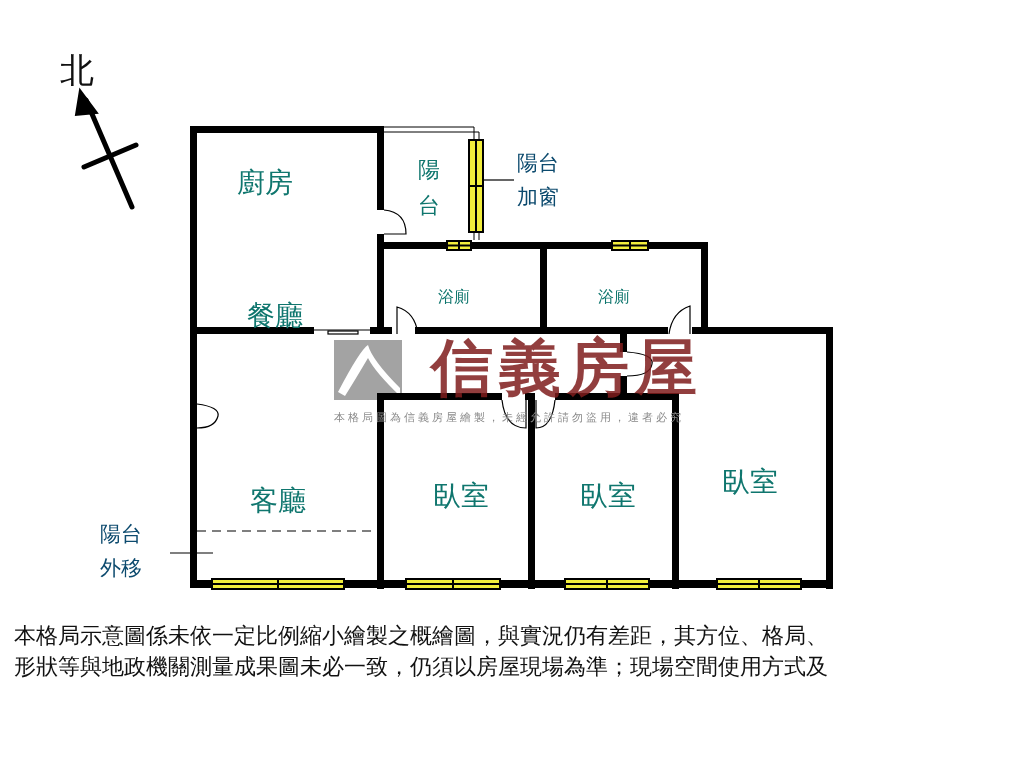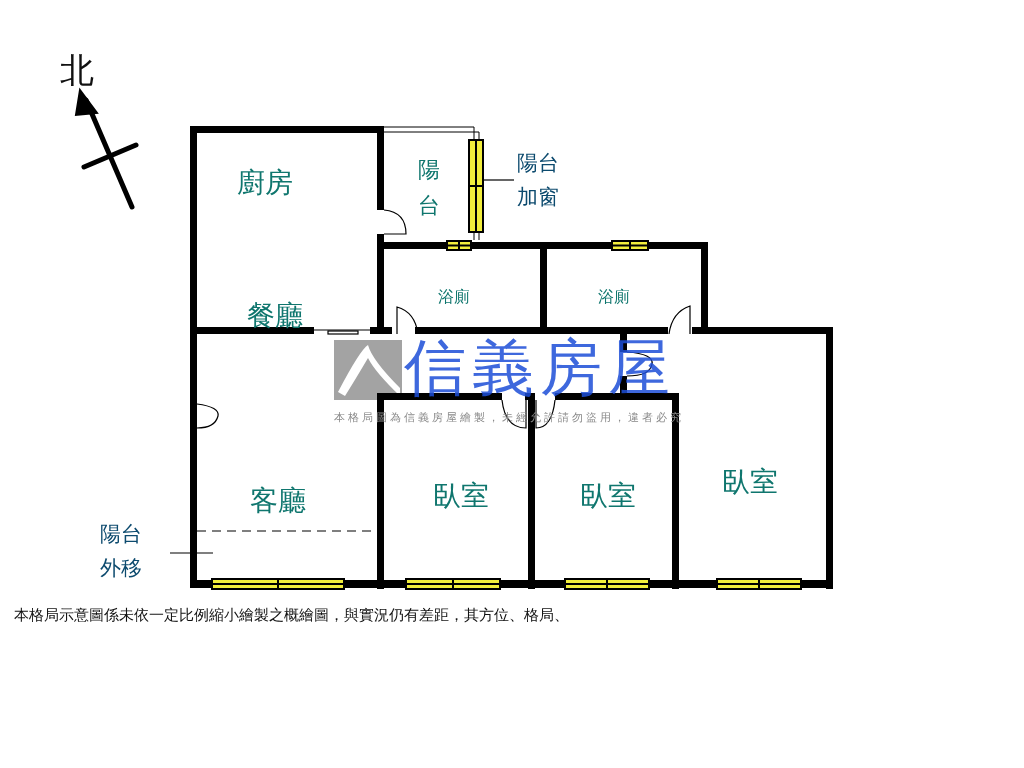--- a/index.html
+++ b/index.html
@@ -4,27 +4,27 @@
 <style>
   html, body { margin:0; padding:0; background:#ffffff; }
   body { width:1024px; height:768px; position:relative; overflow:hidden;
          font-family: "DejaVu Serif", "Liberation Serif", serif; }
   #plan { position:absolute; left:0; top:0; width:1024px; height:610px; }
   .room-label { position:absolute; color:#0f766e; font-size:28px; line-height:32px; white-space:nowrap;
                 font-family: "DejaVu Serif", "Liberation Serif", serif; }
   .room-label.small { font-size:16px; }
   .vertical { writing-mode: horizontal-tb; display:flex; flex-direction:column; align-items:center; line-height:36px; font-size:22px;}
   .callout { position:absolute; font-size:21px; line-height:34px; color:#0c4a6e; font-family:"DejaVu Serif","Liberation Serif",serif; }
-  .wm-logo-text { position:absolute; left:404px; top:333px; font-size:62px; color:#1d4ed8; opacity:0.85;
-                  font-family:"DejaVu Sans","Liberation Sans",sans-serif; letter-spacing:6px; line-height:70px; }
+  .wm-logo-text { position:absolute; left:431px; top:333px; font-size:62px; color:#7f1d1d; opacity:0.85;
+                  font-family:"DejaVu Sans","Liberation Sans",sans-serif; letter-spacing:6px; line-height:70px;font-weight:bold; }
   .wm-sub { position:absolute; left:334px; top:410px; font-size:11px; color:#8a8a8a; letter-spacing:3px;
             font-family:Liberation Sans, sans-serif; }
   .compass-label { position:absolute; left:60px; top:52px; font-size:34px; line-height:36px; color:#111; }
-  .disclaimer { position:absolute; left:14px; top:600px; width:1000px; font-size:15px; line-height:31px; color:#111;
-                font-family:Liberation Serif, serif; }
+  .disclaimer { position:absolute; left:14px; top:622px; width:1000px; font-size:22px; line-height:31px; color:#111;
+                font-family:Liberation Mono, monospace; }
   .disclaimer div { white-space:nowrap; }
 </style>
 </head>
 <body>
 
 <svg id="plan" viewBox="0 0 1024 610" xmlns="http://www.w3.org/2000/svg">
 
   <g>
     <rect x="334" y="340" width="68" height="60" fill="#a3a3a3"></rect>
     <path d="M338 392 Q360 350 368 345 Q372 360 400 388 L400 396 Q375 372 368 358 Q355 380 345 396 Z" fill="#ffffff"></path>
@@ -152,13 +152,14 @@
   <div>陽台</div>
   <div>加窗</div>
 </div>
 <div class="callout" style="left:100px;top:517px;">
   <div>陽台</div>
   <div>外移</div>
 </div>
 
 <div class="disclaimer">
   <div>本格局示意圖係未依一定比例縮小繪製之概繪圖，與實況仍有差距，其方位、格局、</div>
+  <div>形狀等與地政機關測量成果圖未必一致，仍須以房屋現場為準；現場空間使用方式及</div>
 </div>
 
 </body></html>

